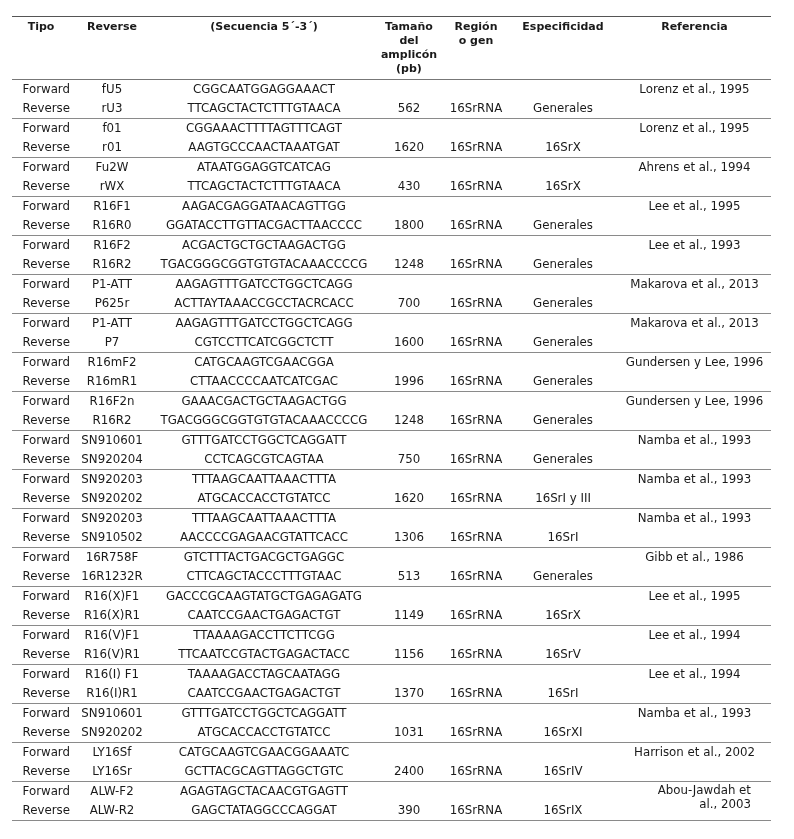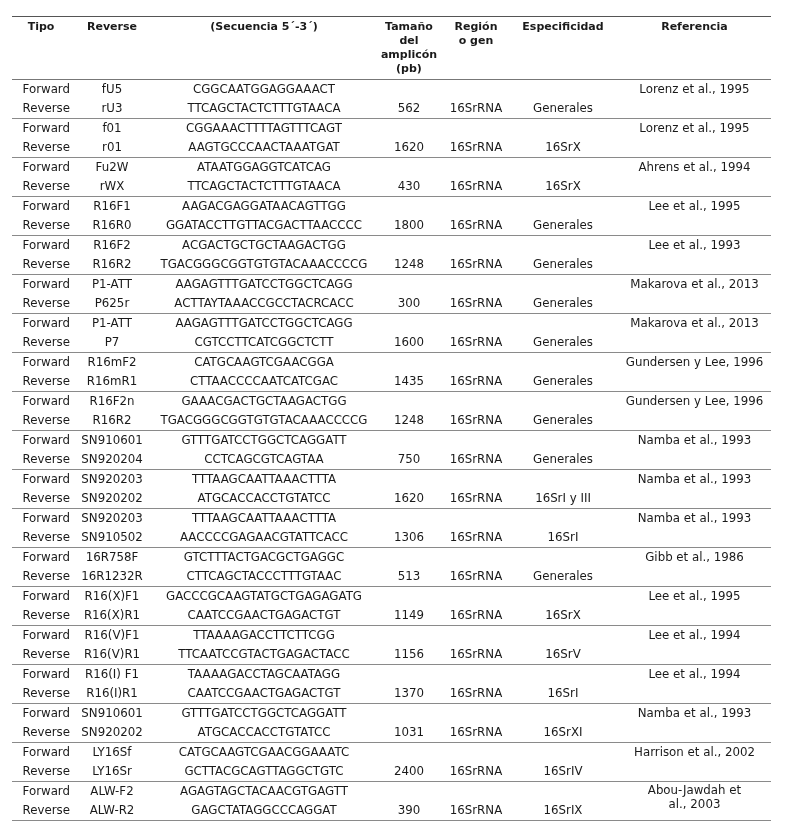--- a/index.html
+++ b/index.html
@@ -21,21 +21,21 @@
       padding: 3px 0 0 0; line-height: 14px; text-align: center;
       height: 59px;
     }
     td {
       padding: 0; height: 19px; line-height: 19px; text-align: center;
       white-space: nowrap; font-size: 11.8px;
     }
     td.tipo { text-align: right; padding-left: 4px; }
     tbody.pair { border-bottom: 1.5px solid #8a8a8a; }
     td.ref { white-space: normal; line-height: 14px; vertical-align: top; padding-top: 1px; }
-    td.ref-wrap { padding-left: 20px; padding-right: 20px; }
+    td.ref-wrap { padding-left: 20px; padding-right: 20px; text-align: right; }
     col.c-tipo { width: 58px; }
     col.c-nombre { width: 84px; }
     col.c-seq { width: 220px; }
     col.c-tam { width: 70px; }
     col.c-reg { width: 64px; }
     col.c-esp { width: 110px; }
     col.c-ref { width: 153px; }
   </style>
 </head>
 <body>
@@ -176,21 +176,21 @@
         <td>AAGAGTTTGATCCTGGCTCAGG</td>
         <td></td>
         <td></td>
         <td></td>
         <td>Makarova et al., 2013</td>
       </tr>
       <tr>
         <td class="tipo">Reverse</td>
         <td>P625r</td>
         <td>ACTTAYTAAACCGCCTACRCACC</td>
-        <td>300</td>
+        <td>700</td>
         <td>16SrRNA</td>
         <td>Generales</td>
         <td></td>
       </tr>
     </tbody>
     <tbody class="pair">
       <tr>
         <td class="tipo">Forward</td>
         <td>P1-ATT</td>
         <td>AAGAGTTTGATCCTGGCTCAGG</td>
@@ -216,21 +216,21 @@
         <td>CATGCAAGTCGAACGGA</td>
         <td></td>
         <td></td>
         <td></td>
         <td>Gundersen y Lee, 1996</td>
       </tr>
       <tr>
         <td class="tipo">Reverse</td>
         <td>R16mR1</td>
         <td>CTTAACCCCAATCATCGAC</td>
-        <td>1435</td>
+        <td>1996</td>
         <td>16SrRNA</td>
         <td>Generales</td>
         <td></td>
       </tr>
     </tbody>
     <tbody class="pair">
       <tr>
         <td class="tipo">Forward</td>
         <td>R16F2n</td>
         <td>GAAACGACTGCTAAGACTGG</td>

